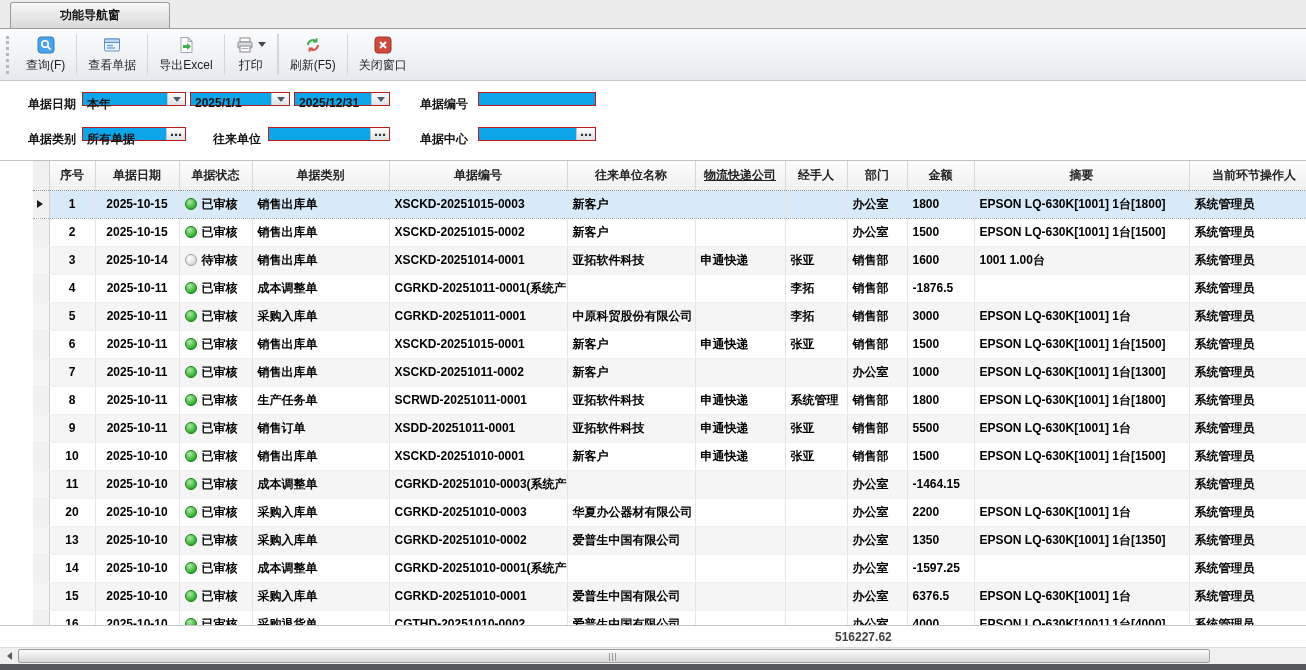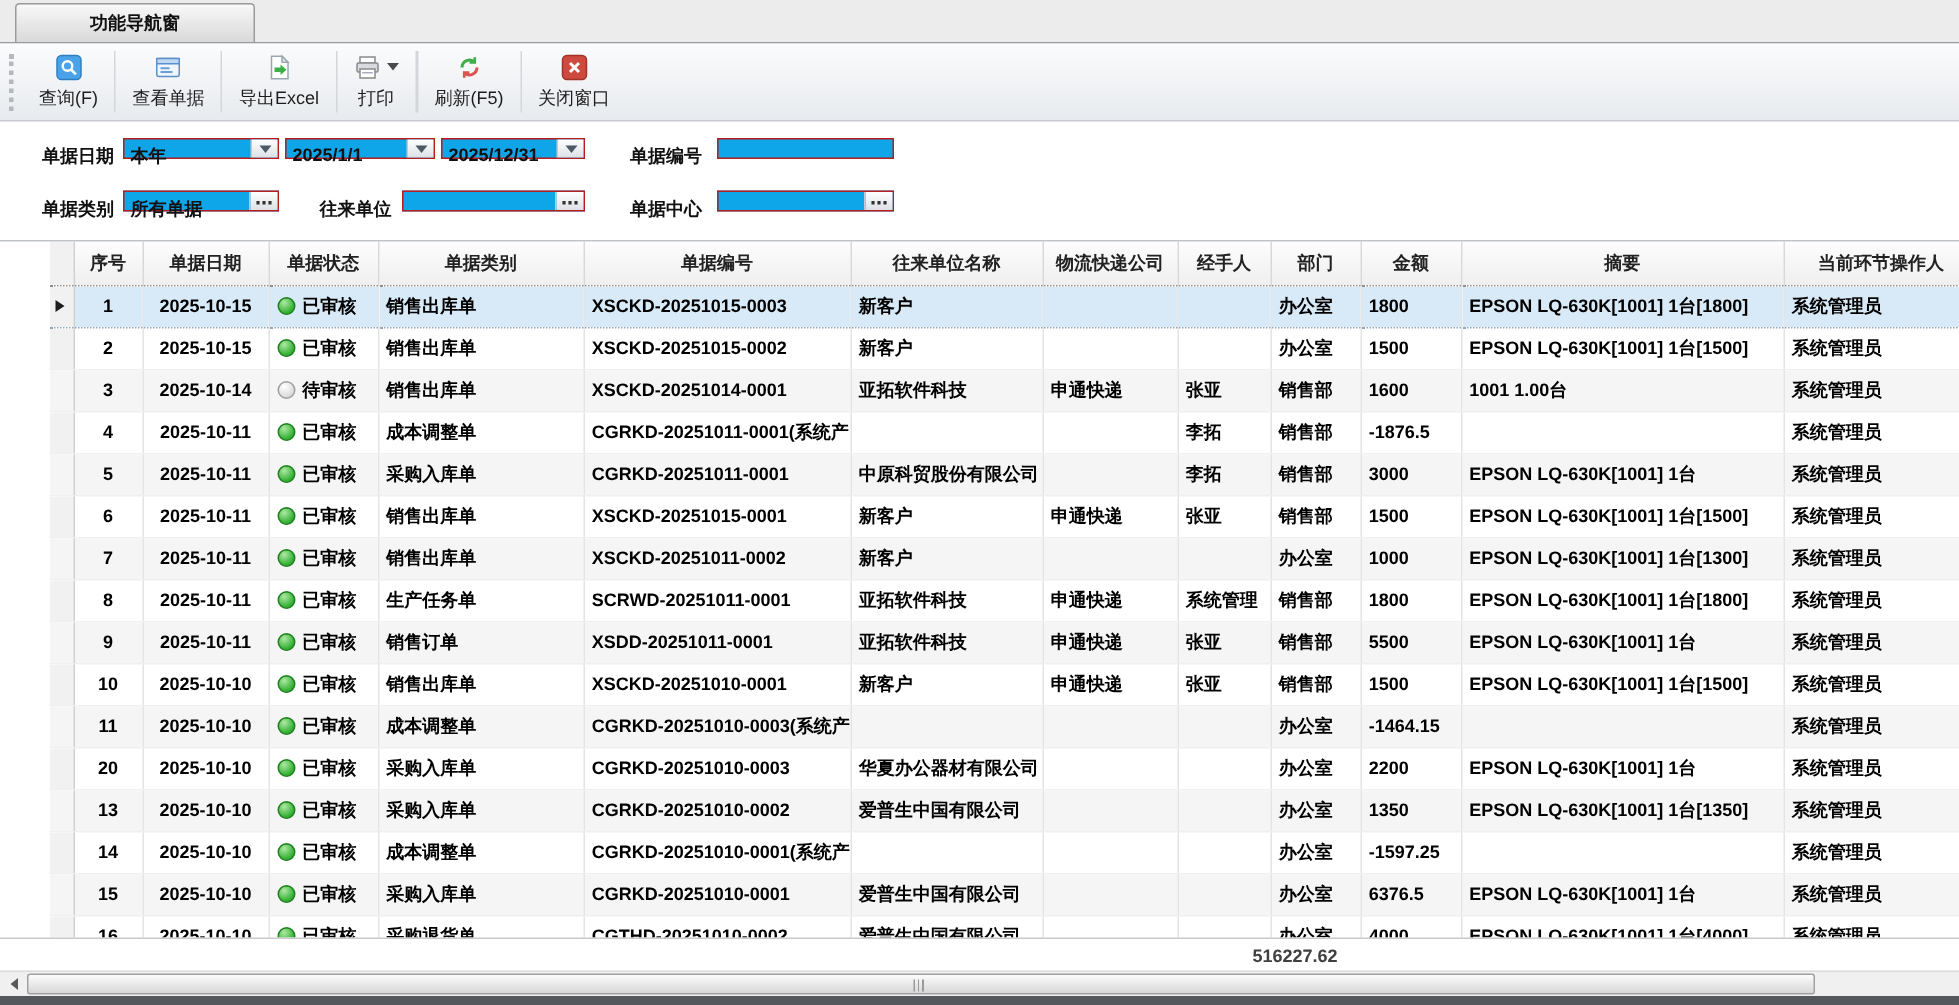--- a/index.html
+++ b/index.html
@@ -237,21 +237,21 @@
     <table class="grid">
       <thead>
           <tr>
             <th class="gut" style="width: 16px;"></th>
             <th style="width: 46px;">序号</th>
             <th style="width: 84px;">单据日期</th>
             <th style="width: 73px;">单据状态</th>
             <th style="width: 137px;">单据类别</th>
             <th style="width: 178px;">单据编号</th>
             <th style="width: 128px;">往来单位名称</th>
-            <th style="width: 90px;">物流快递公司</th>
+            <th style="width: 90px; text-decoration: underline;">物流快递公司</th>
             <th style="width: 62px;">经手人</th>
             <th style="width: 60px;">部门</th>
             <th style="width: 67px;">金额</th>
             <th style="width: 215px;">摘要</th>
             <th style="width: 130px;">当前环节操作人</th>
             <th style="width: 80px;">制单人</th>
           </tr>
         </thead>
       <tbody>
           <tr class="sel">

